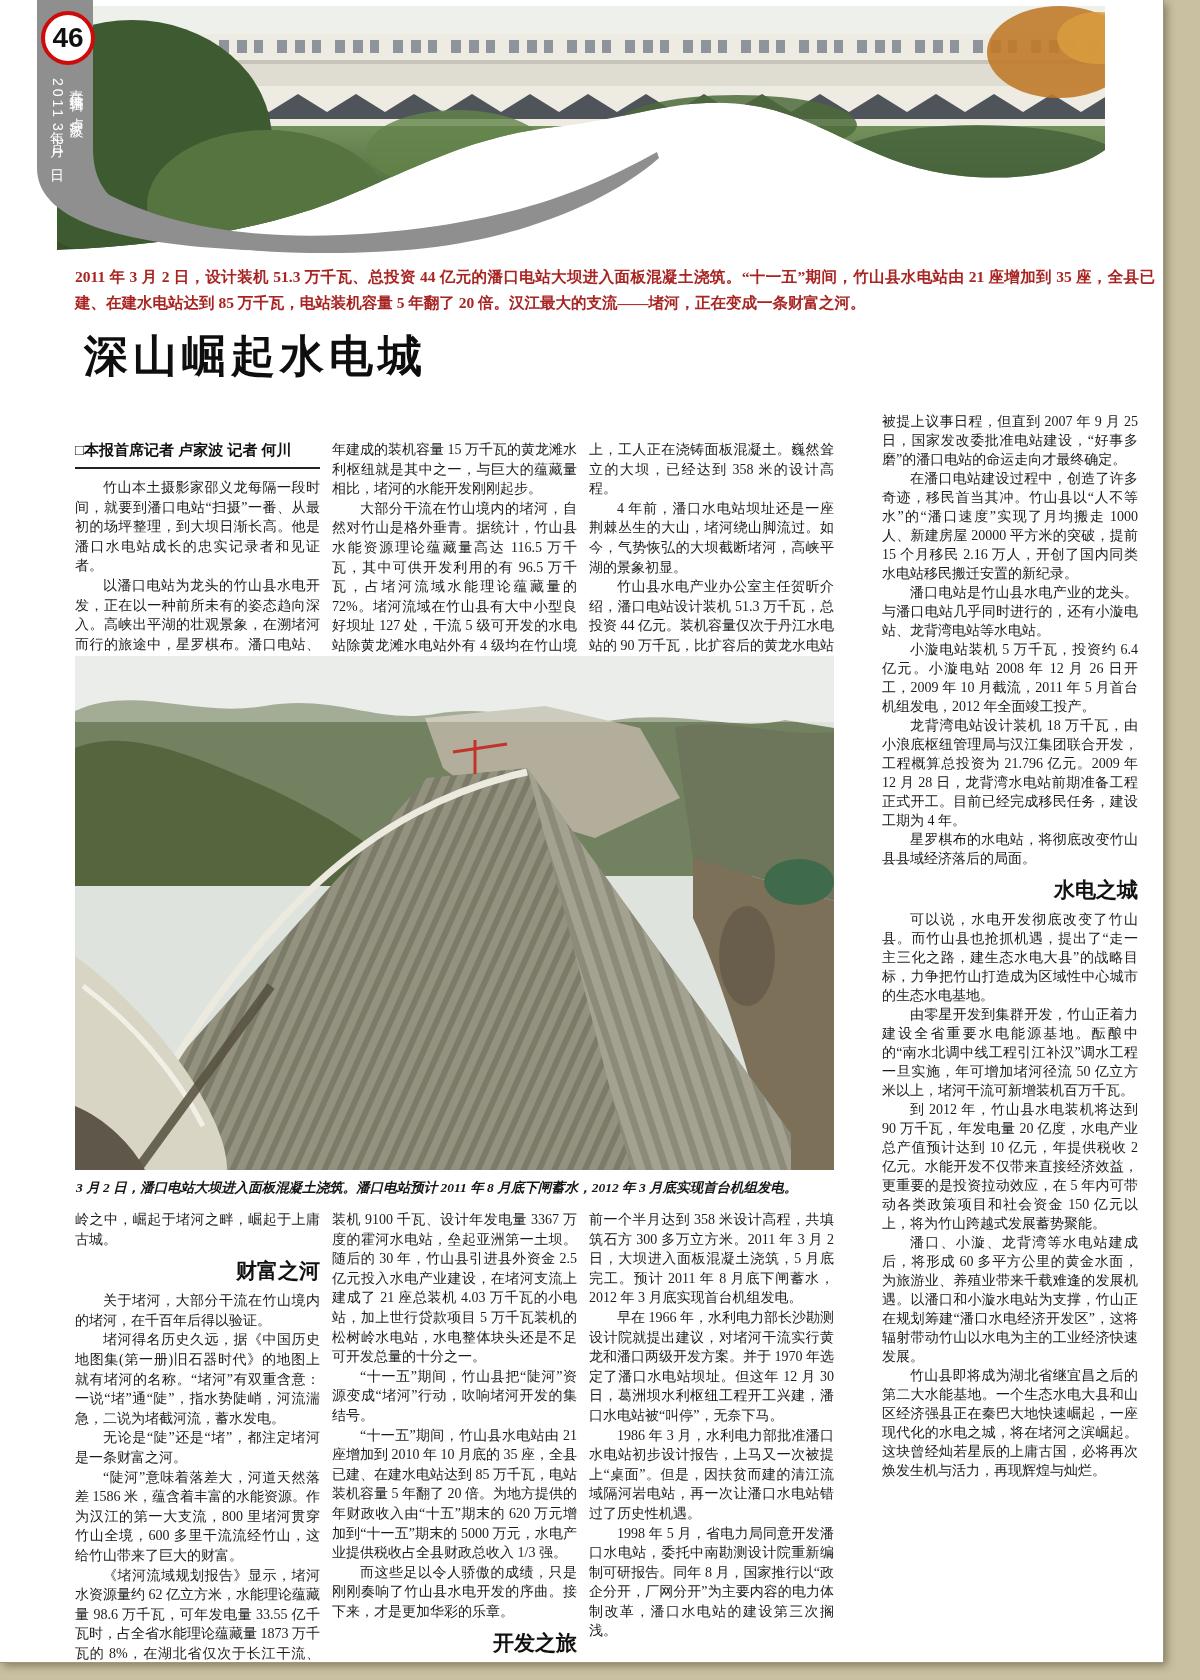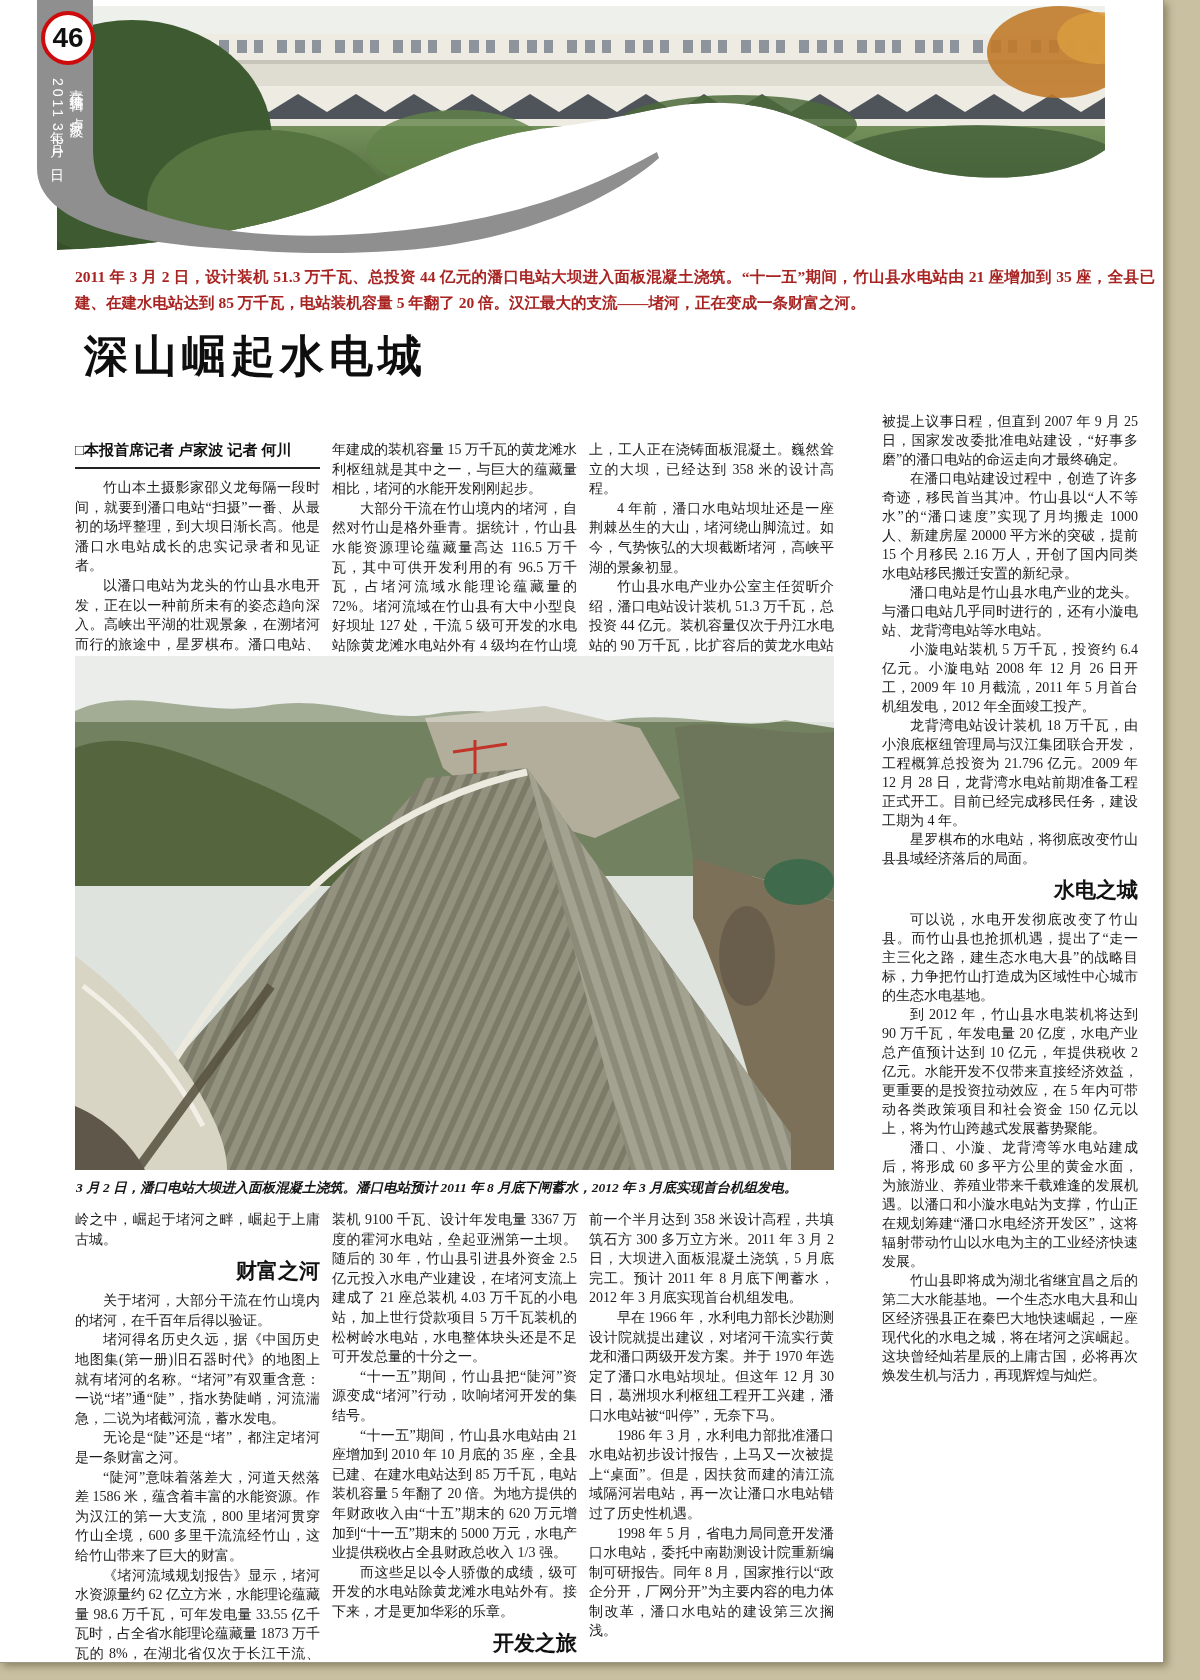--- a/index.html
+++ b/index.html
@@ -146,20 +146,21 @@
 
   <div class="col c4">
     <p class="cont">被提上议事日程，但直到 2007 年 9 月 25 日，国家发改委批准电站建设，“好事多磨”的潘口电站的命运走向才最终确定。</p>
     <p>在潘口电站建设过程中，创造了许多奇迹，移民首当其冲。竹山县以“人不等水”的“潘口速度”实现了月均搬走 1000 人、新建房屋 20000 平方米的突破，提前 15 个月移民 2.16 万人，开创了国内同类水电站移民搬迁安置的新纪录。</p>
     <p>潘口电站是竹山县水电产业的龙头。与潘口电站几乎同时进行的，还有小漩电站、龙背湾电站等水电站。</p>
     <p>小漩电站装机 5 万千瓦，投资约 6.4 亿元。小漩电站 2008 年 12 月 26 日开工，2009 年 10 月截流，2011 年 5 月首台机组发电，2012 年全面竣工投产。</p>
     <p>龙背湾电站设计装机 18 万千瓦，由小浪底枢纽管理局与汉江集团联合开发，工程概算总投资为 21.796 亿元。2009 年 12 月 28 日，龙背湾水电站前期准备工程正式开工。目前已经完成移民任务，建设工期为 4 年。</p>
     <p>星罗棋布的水电站，将彻底改变竹山县县域经济落后的局面。</p>
     <h3>水电之城</h3>
     <p>可以说，水电开发彻底改变了竹山县。而竹山县也抢抓机遇，提出了“走一主三化之路，建生态水电大县”的战略目标，力争把竹山打造成为区域性中心城市的生态水电基地。</p>
+    <p>由零星开发到集群开发，竹山正着力建设全省重要水电能源基地。酝酿中的“南水北调中线工程引江补汉”调水工程一旦实施，年可增加堵河径流 50 亿立方米以上，堵河干流可新增装机百万千瓦。</p>
     <p>到 2012 年，竹山县水电装机将达到 90 万千瓦，年发电量 20 亿度，水电产业总产值预计达到 10 亿元，年提供税收 2 亿元。水能开发不仅带来直接经济效益，更重要的是投资拉动效应，在 5 年内可带动各类政策项目和社会资金 150 亿元以上，将为竹山跨越式发展蓄势聚能。</p>
     <p>潘口、小漩、龙背湾等水电站建成后，将形成 60 多平方公里的黄金水面，为旅游业、养殖业带来千载难逢的发展机遇。以潘口和小漩水电站为支撑，竹山正在规划筹建“潘口水电经济开发区”，这将辐射带动竹山以水电为主的工业经济快速发展。</p>
     <p>竹山县即将成为湖北省继宜昌之后的第二大水能基地。一个生态水电大县和山区经济强县正在秦巴大地快速崛起，一座现代化的水电之城，将在堵河之滨崛起。这块曾经灿若星辰的上庸古国，必将再次焕发生机与活力，再现辉煌与灿烂。</p>
   </div>
 
   <div class="photo">
     <svg width="759" height="514" viewBox="0 0 759 514">
       <defs>
         <pattern id="dstripe" width="14" height="14" patternUnits="userSpaceOnUse" patternTransform="rotate(24)">
           <rect width="14" height="14" fill="#93927f"></rect>
@@ -200,21 +201,21 @@
     <p>关于堵河，大部分干流在竹山境内的堵河，在千百年后得以验证。</p>
     <p>堵河得名历史久远，据《中国历史地图集(第一册)旧石器时代》的地图上就有堵河的名称。“堵河”有双重含意：一说“堵”通“陡”，指水势陡峭，河流湍急，二说为堵截河流，蓄水发电。</p>
     <p>无论是“陡”还是“堵”，都注定堵河是一条财富之河。</p>
     <p>“陡河”意味着落差大，河道天然落差 1586 米，蕴含着丰富的水能资源。作为汉江的第一大支流，800 里堵河贯穿竹山全境，600 多里干流流经竹山，这给竹山带来了巨大的财富。</p>
     <p>《堵河流域规划报告》显示，堵河水资源量约 62 亿立方米，水能理论蕴藏量 98.6 万千瓦，可年发电量 33.55 亿千瓦时，占全省水能理论蕴藏量 1873 万千瓦的 8%，在湖北省仅次于长江干流、汉江和清江。目前只开发 15.65 万千瓦，1976</p>
   </div>
   <div class="col b-col c2">
     <p class="cont">装机 9100 千瓦、设计年发电量 3367 万度的霍河水电站，垒起亚洲第一土坝。随后的 30 年，竹山县引进县外资金 2.5 亿元投入水电产业建设，在堵河支流上建成了 21 座总装机 4.03 万千瓦的小电站，加上世行贷款项目 5 万千瓦装机的松树岭水电站，水电整体块头还是不足可开发总量的十分之一。</p>
     <p>“十一五”期间，竹山县把“陡河”资源变成“堵河”行动，吹响堵河开发的集结号。</p>
     <p>“十一五”期间，竹山县水电站由 21 座增加到 2010 年 10 月底的 35 座，全县已建、在建水电站达到 85 万千瓦，电站装机容量 5 年翻了 20 倍。为地方提供的年财政收入由“十五”期末的 620 万元增加到“十一五”期末的 5000 万元，水电产业提供税收占全县财政总收入 1/3 强。</p>
-    <p>而这些足以令人骄傲的成绩，级可开发的水电站除黄龙滩水电站外有。接下来，才是更加华彩的乐章。</p>
+    <p>而这些足以令人骄傲的成绩，只是刚刚奏响了竹山县水电开发的序曲。接下来，才是更加华彩的乐章。</p>
     <h3>开发之旅</h3>
 
   </div>
   <div class="col b-col c3">
     <p class="cont">前一个半月达到 358 米设计高程，共填筑石方 300 多万立方米。2011 年 3 月 2 日，大坝进入面板混凝土浇筑，5 月底完工。预计 2011 年 8 月底下闸蓄水，2012 年 3 月底实现首台机组发电。</p>
     <p>早在 1966 年，水利电力部长沙勘测设计院就提出建议，对堵河干流实行黄龙和潘口两级开发方案。并于 1970 年选定了潘口水电站坝址。但这年 12 月 30 日，葛洲坝水利枢纽工程开工兴建，潘口水电站被“叫停”，无奈下马。</p>
     <p>1986 年 3 月，水利电力部批准潘口水电站初步设计报告，上马又一次被提上“桌面”。但是，因扶贫而建的清江流域隔河岩电站，再一次让潘口水电站错过了历史性机遇。</p>
     <p>1998 年 5 月，省电力局同意开发潘口水电站，委托中南勘测设计院重新编制可研报告。同年 8 月，国家推行以“政企分开，厂网分开”为主要内容的电力体制改革，潘口水电站的建设第三次搁浅。</p>
 
   </div>

